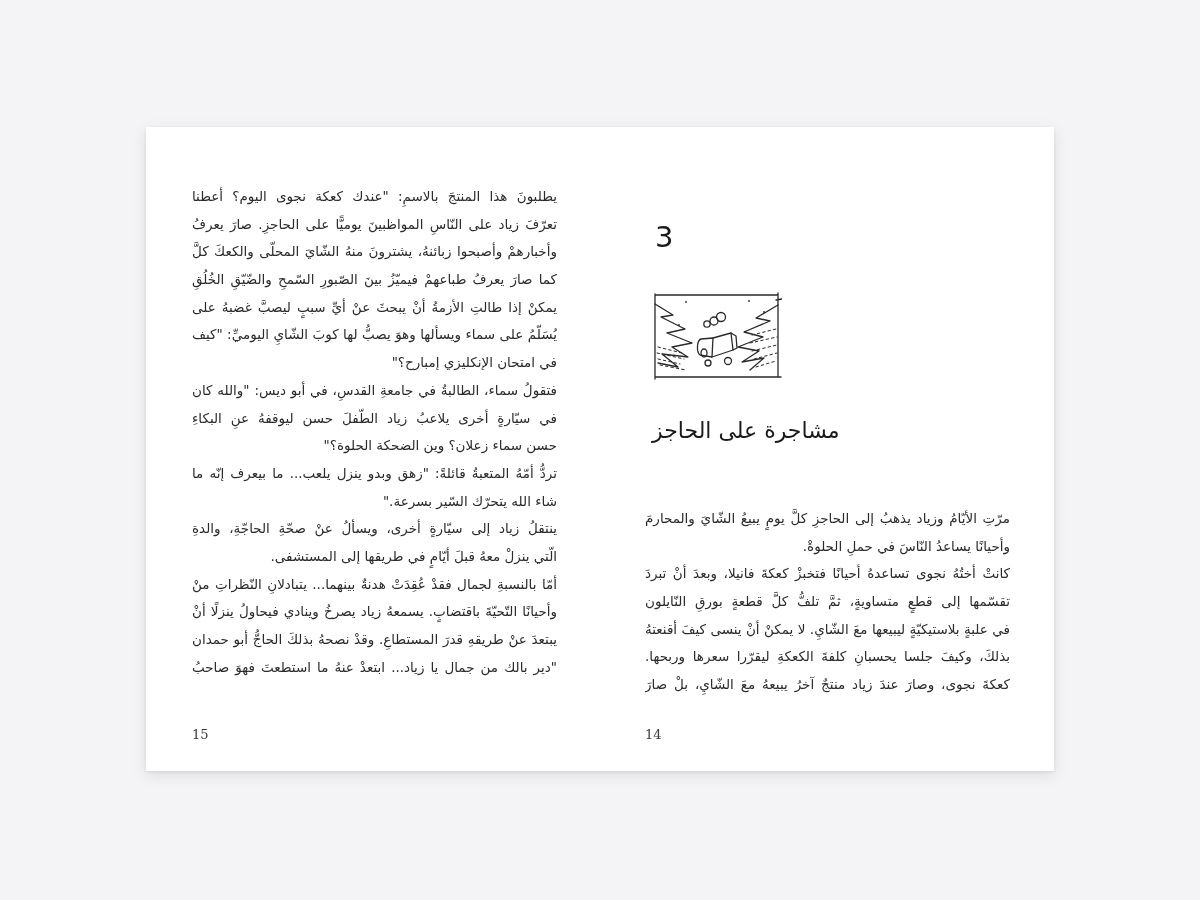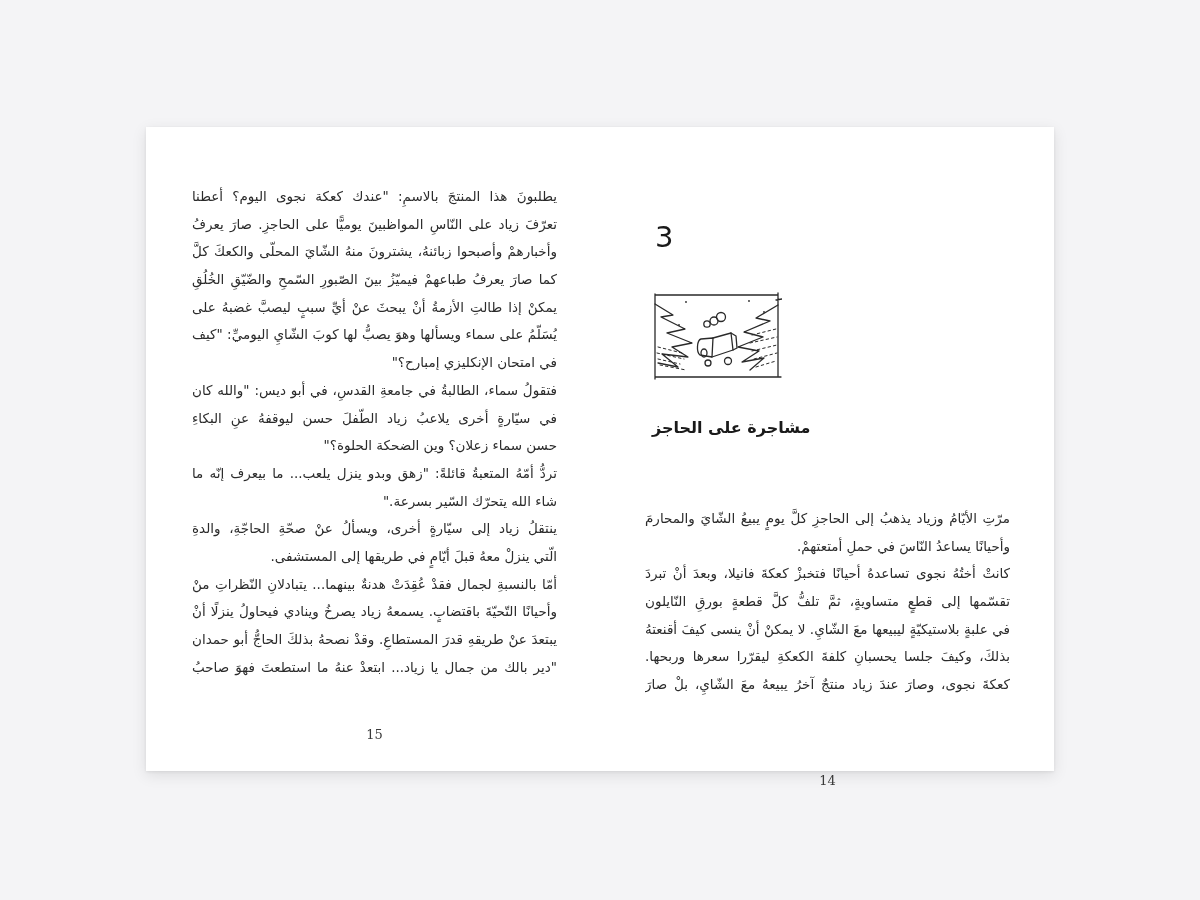--- a/index.html
+++ b/index.html
@@ -36,30 +36,30 @@
     position:absolute;left:55px;top:96px;
     font-size:29px;line-height:1;color:var(--heading);
     font-family:"DejaVu Sans",sans-serif;
   }
   .chapter-illustration{
     position:absolute;left:52px;top:164px;width:130px;height:89px;
   }
   .chapter-title{
     position:absolute;left:52px;top:291px;margin:0;
     direction:rtl;white-space:nowrap;
-    font-size:16px;font-weight:bold;color:var(--heading);
+    font-size:22px;font-weight:normal;color:var(--heading);
     font-family:"DejaVu Sans",sans-serif;
   }
   .pagenum{
     position:absolute;top:600px;width:365px;height:16px;line-height:16px;
-    text-align:center;font-size:13px;color:#3a3a3a;
+    font-size:13px;color:#3a3a3a;
     font-family:"DejaVu Serif",serif;
   }
   .pagenum.left-num{left:46px;}
-  .pagenum.right-num{left:45px;margin-top:46px;}
+  .pagenum.right-num{left:45px;}
 </style>
 </head>
 <body>
 
 <div class="book">
 
   <div class="page page-left">
     <div class="text-col left-col">
         <div class="line">يطلبونَ هذا المنتجَ بالاسمِ: "عندك كعكة نجوى اليوم؟ أعطنا قطعتينِ."</div>
         <div class="line">تعرّفَ زياد على النّاسِ المواظبينَ يوميًّا على الحاجزِ. صارَ يعرفُ أسماءهمْ</div>
@@ -126,21 +126,21 @@
             <circle cx="27" cy="34" r="0.9"></circle>
           </g>
         </g>
       </svg>
     </div>
 
     <h2 class="chapter-title">مشاجرة على الحاجز</h2>
 
     <div class="text-col right-col">
         <div class="line">مرّتِ الأيّامُ وزياد يذهبُ إلى الحاجزِ كلَّ يومٍ يبيعُ الشّايَ والمحارمَ الورقيّةَ</div>
-        <div class="line end">وأحيانًا يساعدُ النّاسَ في حملِ أمتعتهمْ.</div>
+        <div class="line end">وأحيانًا يساعدُ النّاسَ في حملِ الحلوةْ.</div>
         <div class="line">كانتْ أختُهُ نجوى تساعدهُ أحيانًا فتخبزْ كعكةَ فانيلا، وبعدَ أنْ تبردَ تمامًا</div>
         <div class="line">تقسّمها إلى قطعٍ متساويةٍ، ثمَّ تلفُّ كلَّ قطعةٍ بورقِ النّايلون اللّاصقِ وتضعها</div>
         <div class="line">في علبةٍ بلاستيكيّةٍ ليبيعها معَ الشّايِ. لا يمكنْ أنْ ينسى كيفَ أقنعتهُ نجوى</div>
         <div class="line">بذلكَ، وكيفَ جلسا يحسبانِ كلفةَ الكعكةِ ليقرّرا سعرها وربحها. أحبَّ النّاسُ</div>
         <div class="line">كعكةَ نجوى، وصارَ عندَ زياد منتجٌ آخرُ يبيعهُ معَ الشّايِ، بلْ صارَ النّاسُ</div>
       </div>
     <div class="pagenum right-num">14</div>
   </div>
 
 </div>

